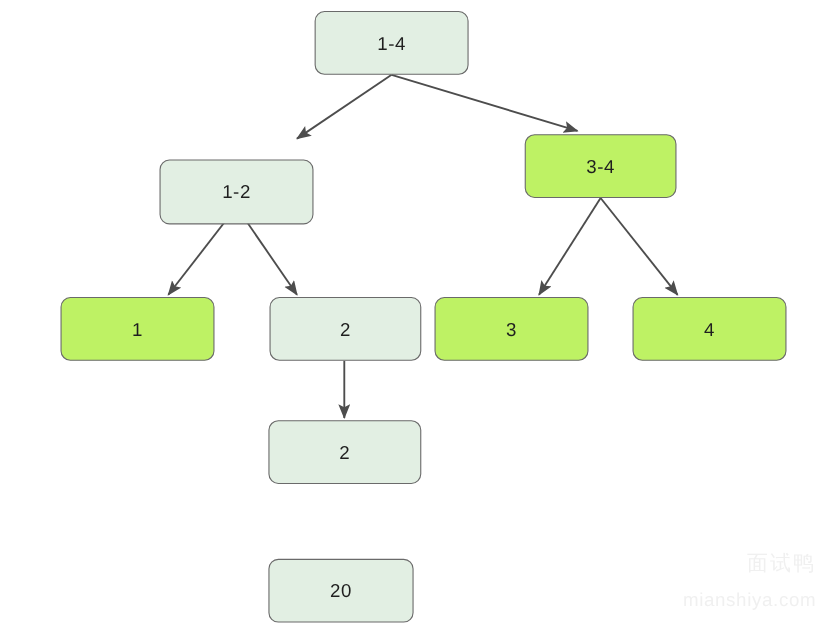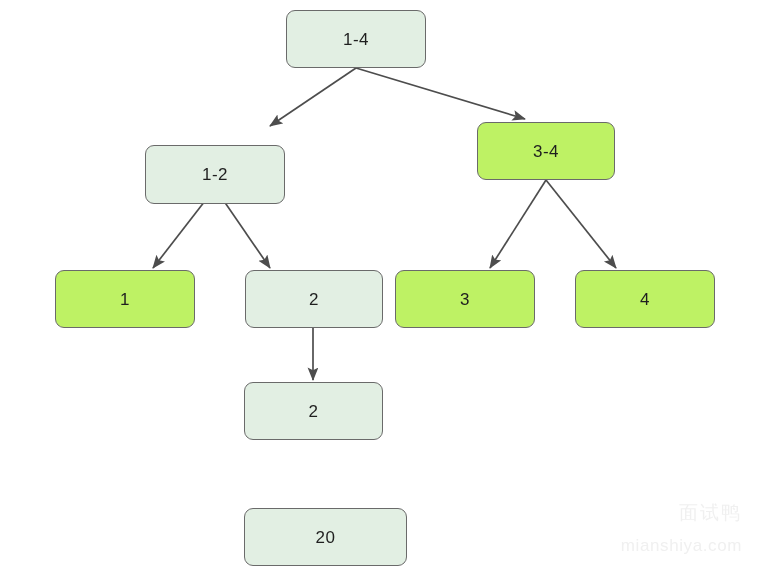--- a/index.html
+++ b/index.html
@@ -131,20 +131,20 @@
 
   <div class="node white" style="left:575px; top:270px; width:140px; height:58px;">
     <span class="node-label">4</span>
   </div>
 
   <div class="node green" style="left:244px; top:382px; width:139px; height:58px;">
     <span class="node-label">2</span>
   </div>
 
 
-  <div class="node green" style="left:244px; top:508px; width:163px; height:58px;">
+  <div class="node green" style="left:244px; top:508px; width:132px; height:58px;">
     <span class="node-label">20</span>
   </div>
 
   <div class="watermark" id="watermark-cn">面试鸭</div>
   <div class="watermark" id="watermark-url">mianshiya.com</div>
 
 </div>
 
 </body></html>

